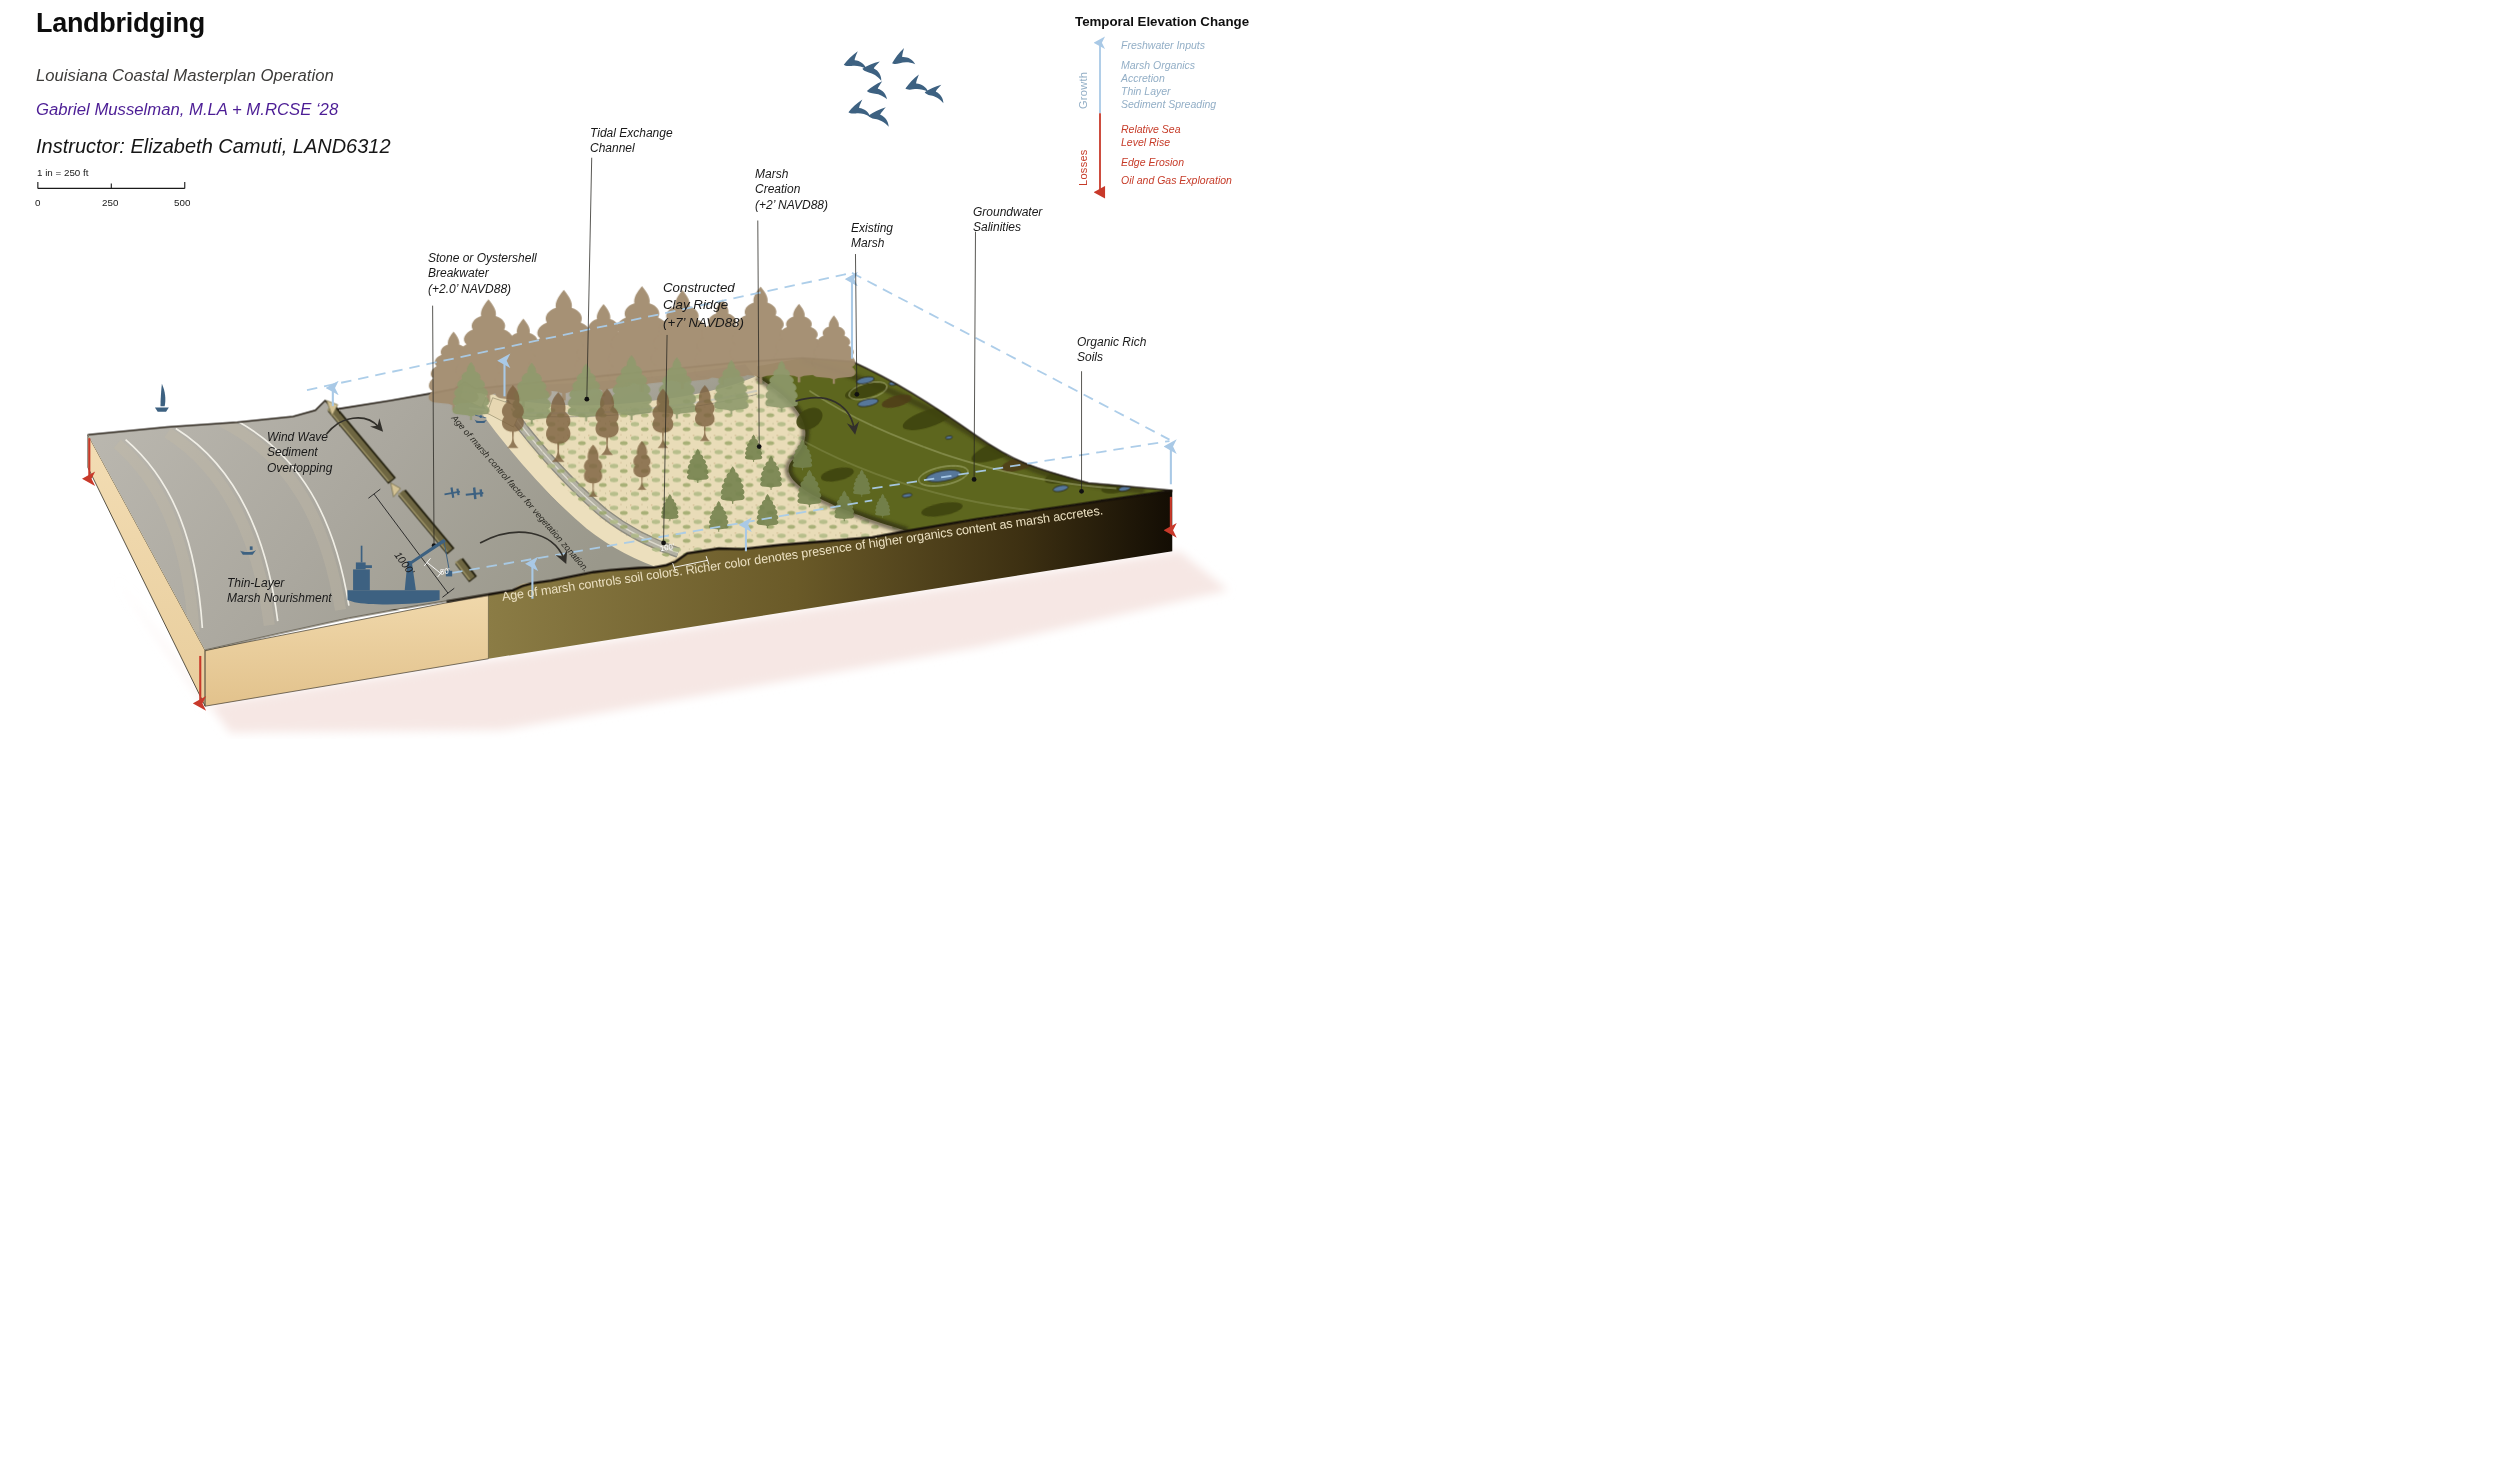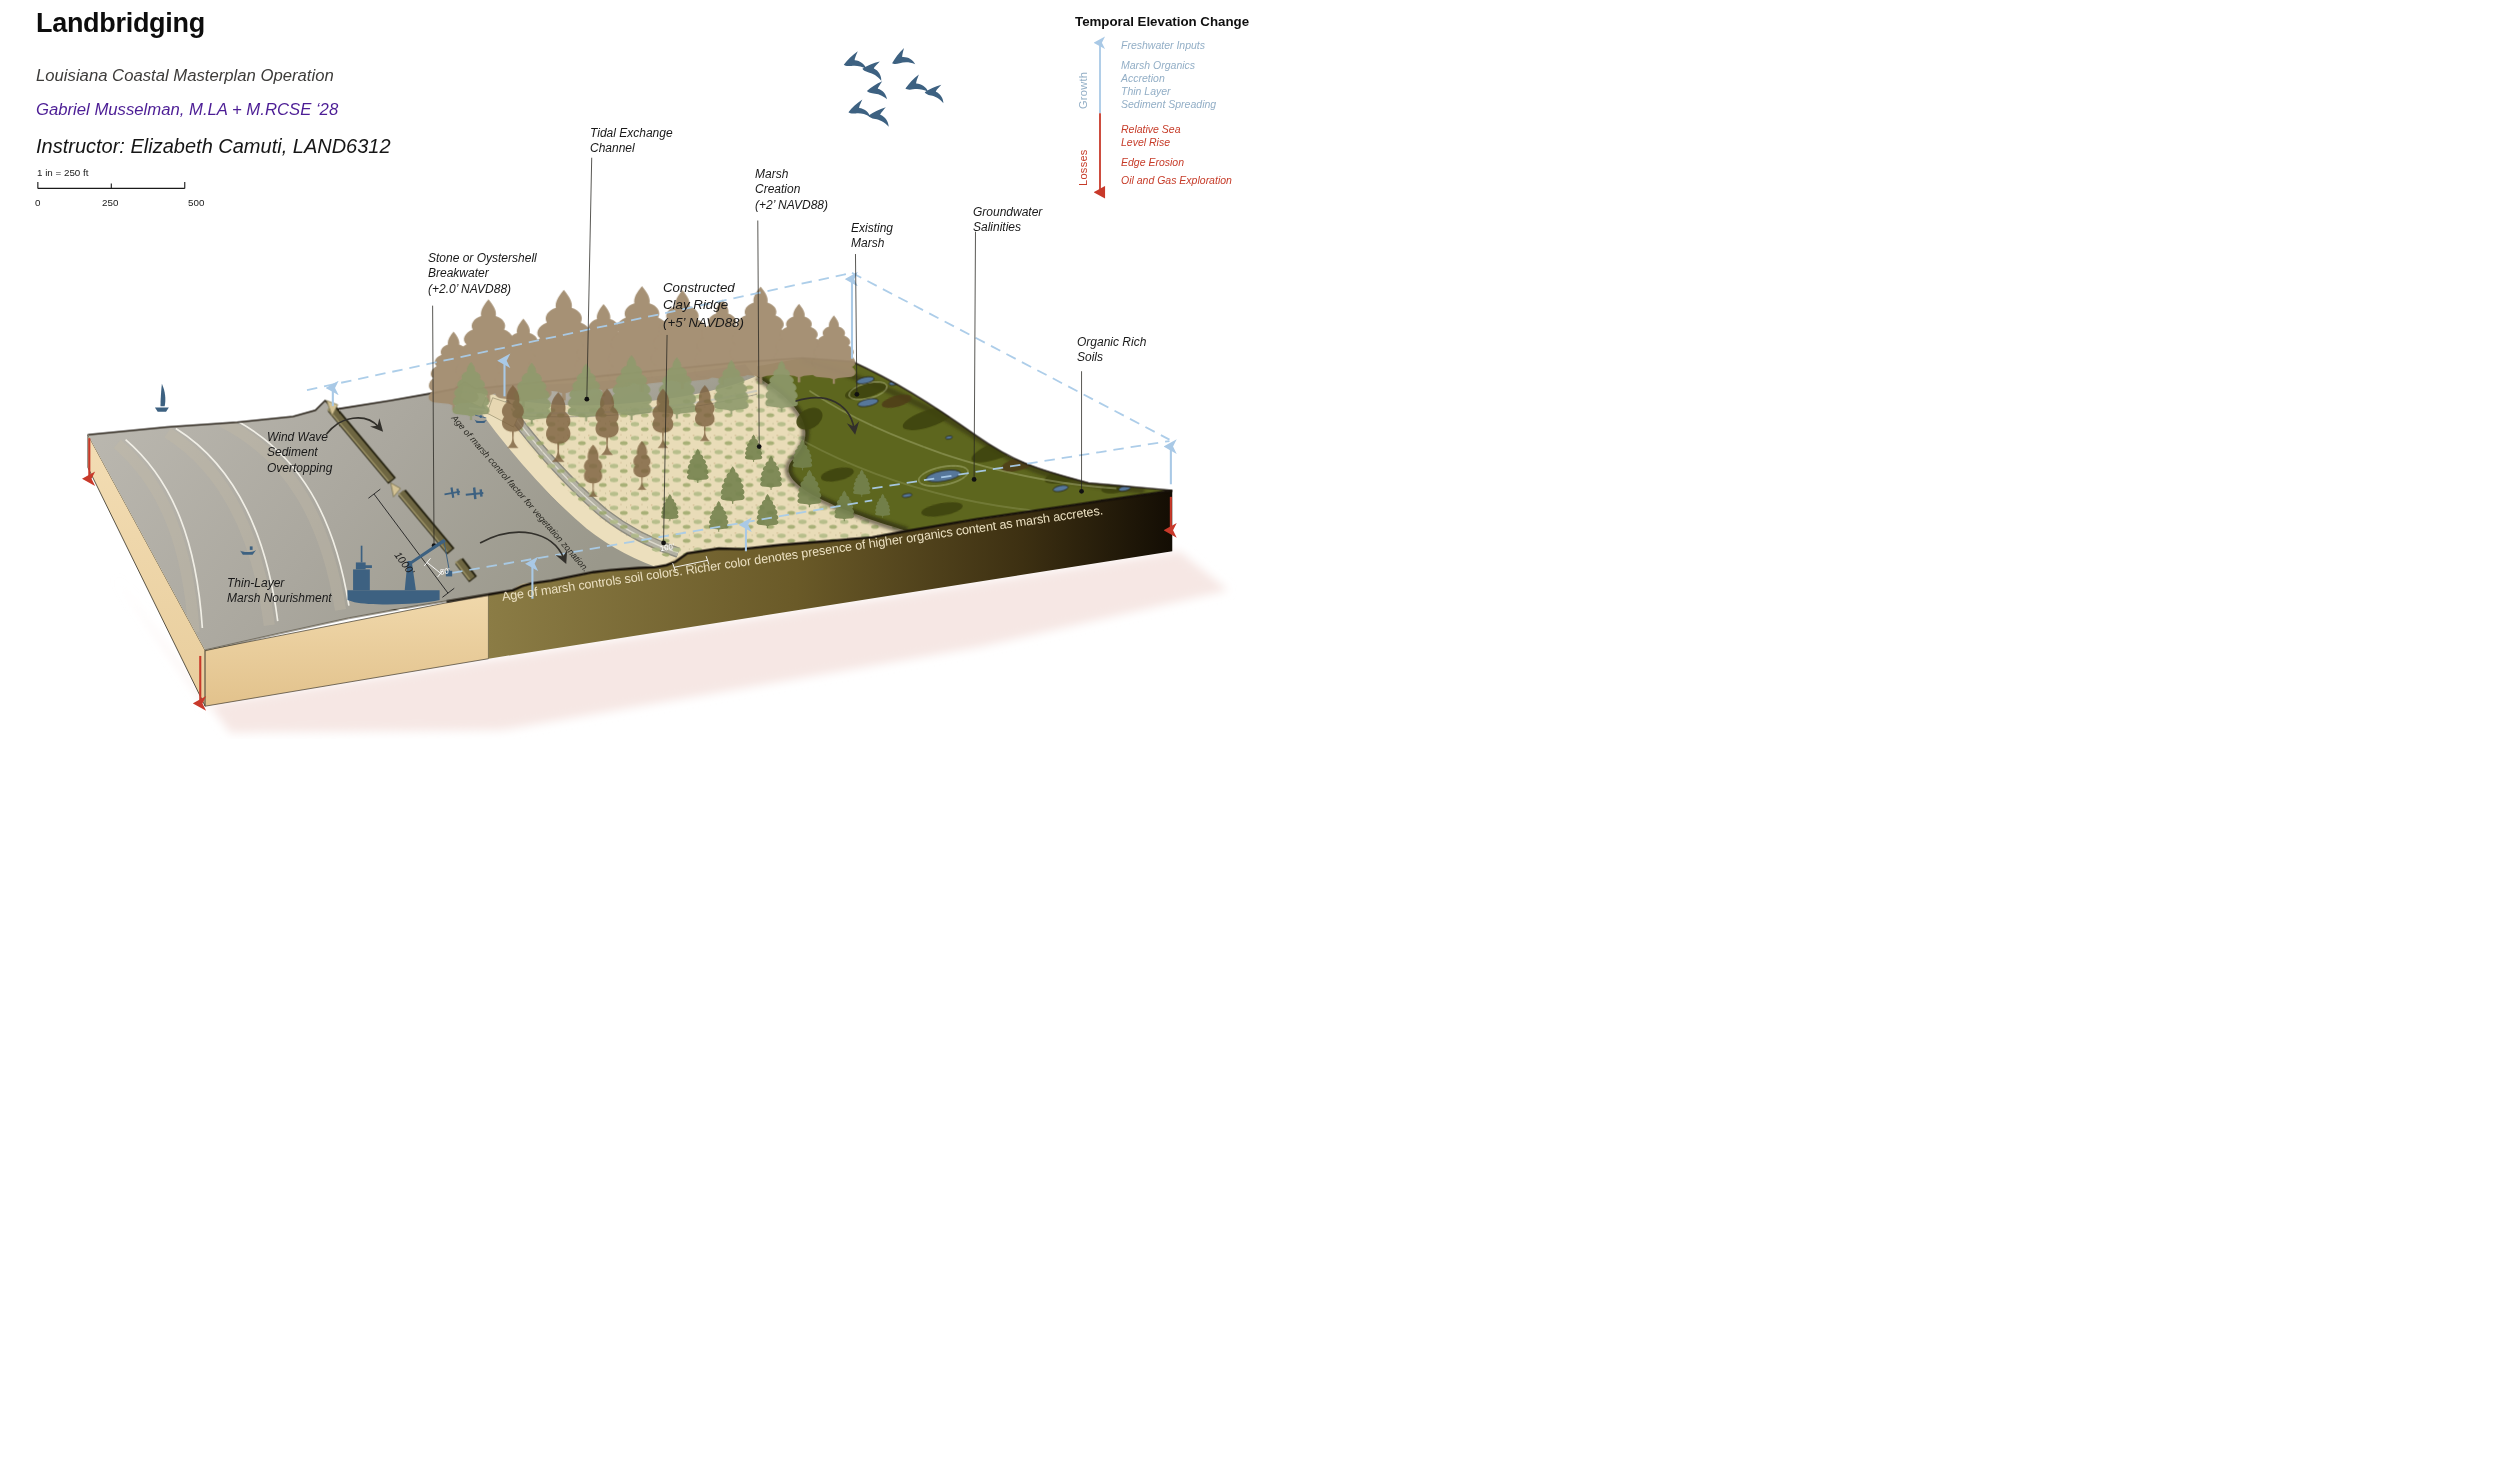--- a/index.html
+++ b/index.html
@@ -381,21 +381,21 @@
 
 <div class="scalecap">1 in = 250 ft</div>
 <svg class="scalebar" width="161" height="15.4" viewBox="0 0 230 22">
   <line x1="4" y1="12" x2="214" y2="12" stroke="#1a1a1a" stroke-width="1.6"></line>
   <line x1="4" y1="3" x2="4" y2="12" stroke="#1a1a1a" stroke-width="1.6"></line>
   <line x1="109" y1="5" x2="109" y2="12" stroke="#1a1a1a" stroke-width="1.6"></line>
   <line x1="214" y1="3" x2="214" y2="12" stroke="#1a1a1a" stroke-width="1.6"></line>
 </svg>
 <div class="scaletick" style="left:35px;">0</div>
 <div class="scaletick" style="left:102px;">250</div>
-<div class="scaletick" style="left:188px;">500</div>
+<div class="scaletick" style="left:174px;">500</div>
 
 <div class="lg-title">Temporal Elevation Change</div>
 <svg style="position:absolute;left:1091px;top:35px;" width="18" height="165" viewBox="0 0 26 236">
   <defs>
     <marker id="lgBlue" viewBox="0 0 10 10" refX="5" refY="5" markerWidth="7" markerHeight="7" orient="auto-start-reverse">
       <path d="M0,9 L5,0 L10,9 L5,6.5 Z" fill="#a9c9e6"></path>
         </marker>
     <marker id="lgRed" viewBox="0 0 10 10" refX="5" refY="5" markerWidth="7" markerHeight="7" orient="auto">
       <path d="M0,1 L10,1 L5,10 Z" fill="#c8392a"></path>
         </marker>
@@ -433,21 +433,21 @@
   <div>Channel</div>
     </div>
 <div class="lab" style="left:755px;top:167px;">
   <div>Marsh</div>
   <div>Creation</div>
   <div>(+2’ NAVD88)</div>
     </div>
 <div class="lab lab-lg" style="left:663px;top:279px;">
   <div>Constructed</div>
   <div>Clay Ridge</div>
-  <div>(+5’ NAVD88)</div>
+  <div>(+7’ NAVD88)</div>
     </div>
 <div class="lab" style="left:851px;top:221px;">
   <div>Existing</div>
   <div>Marsh</div>
     </div>
 <div class="lab" style="left:973px;top:197px;margin-top:8px;">
   <div>Groundwater</div>
   <div>Salinities</div>
     </div>
 <div class="lab" style="left:428px;top:251px;">

